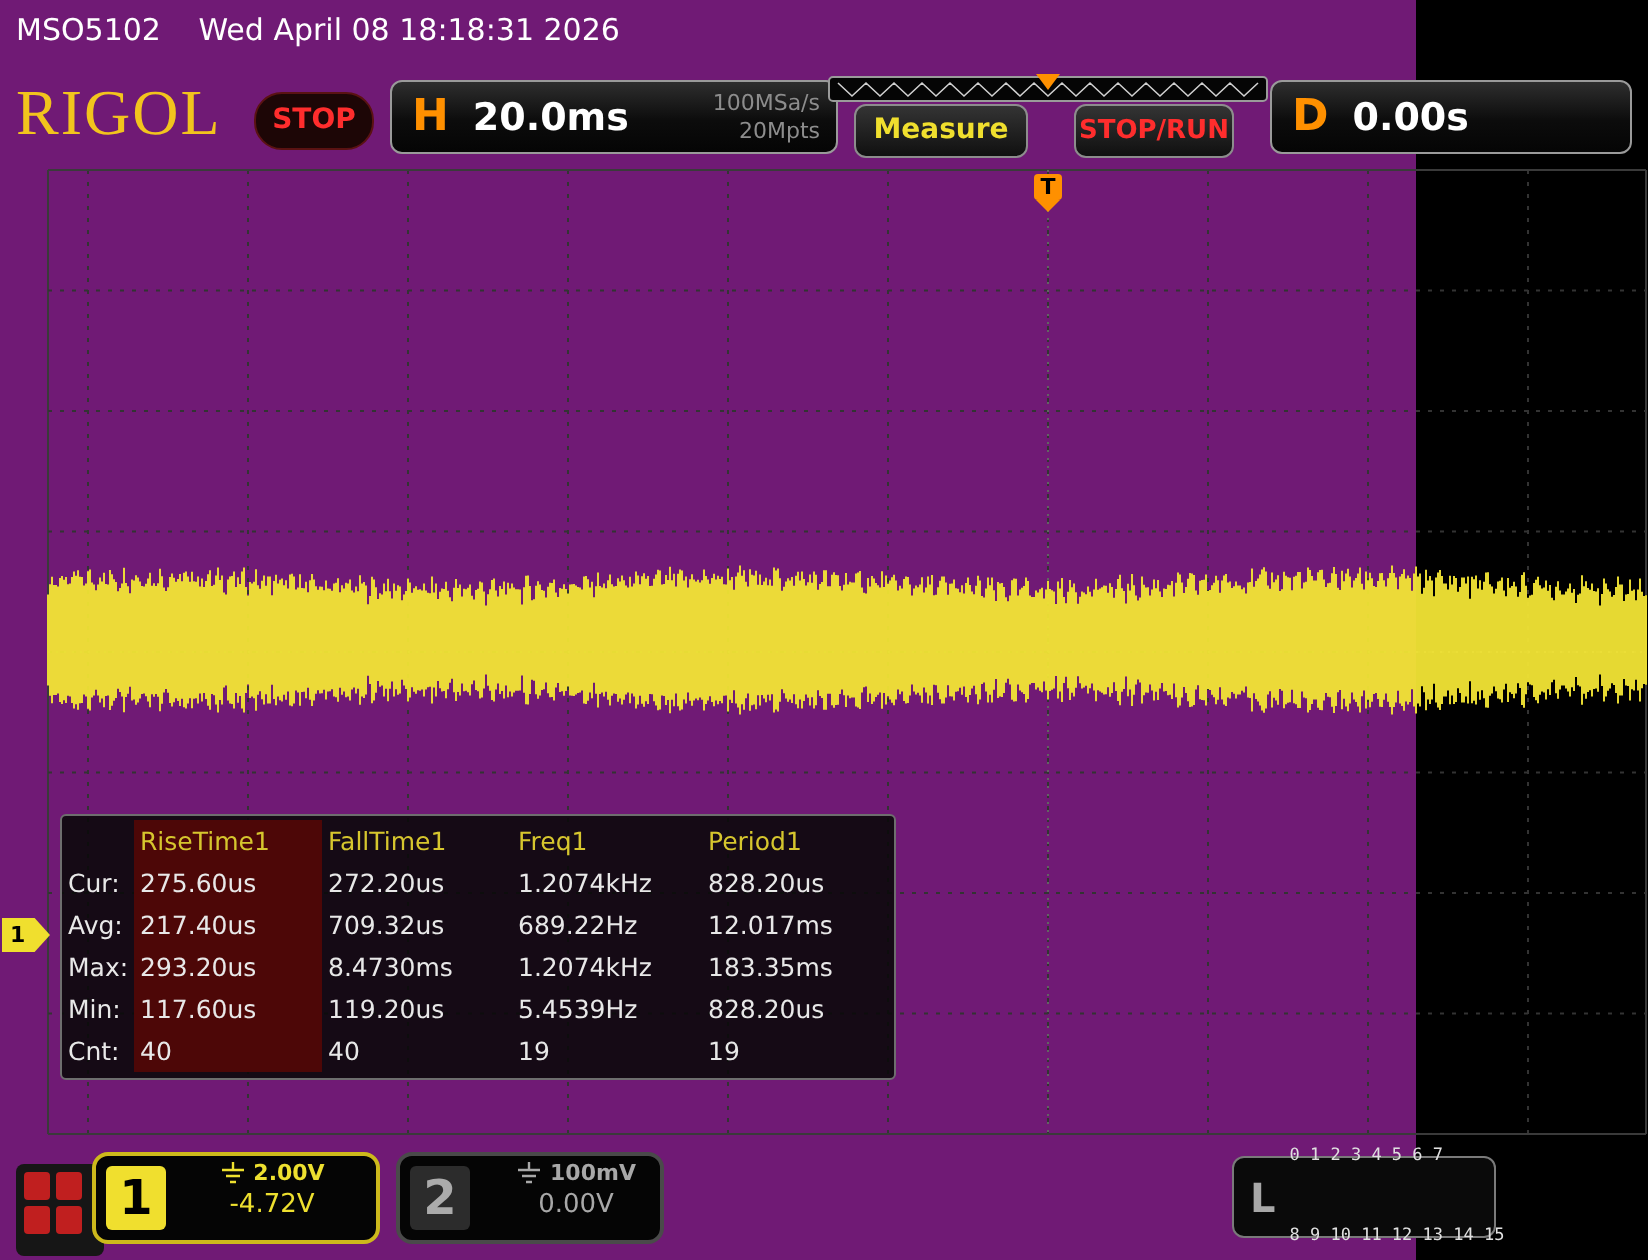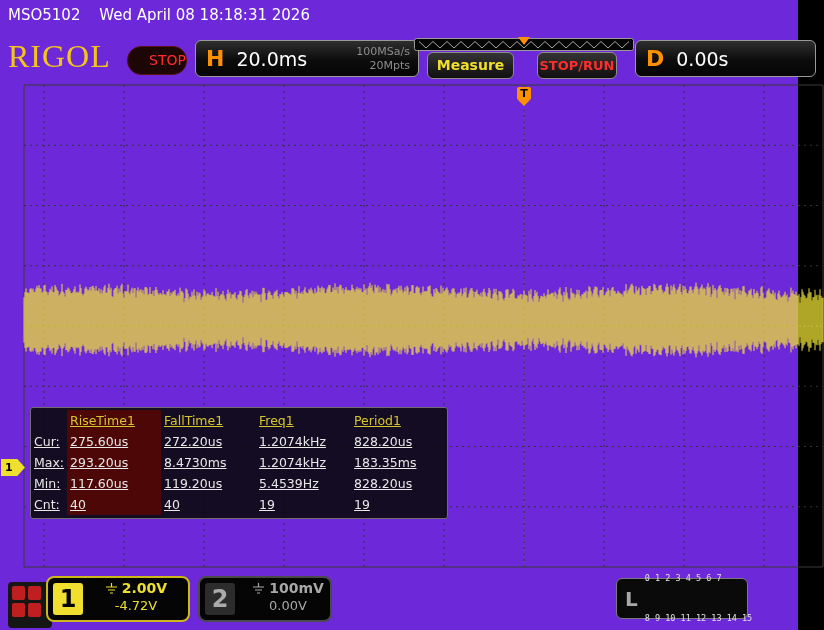--- a/index.html
+++ b/index.html
@@ -1,63 +1,63 @@
 <!DOCTYPE html>
 <html><head>
 <meta charset="utf-8">
 <style>
   html,body{margin:0;padding:0;background:#000;}
   body{width:824px;height:630px;overflow:hidden;font-family:"DejaVu Sans",sans-serif;}
-  #stage{position:relative;width:798px;height:630px;background:#6d28d9;}
+  #stage{position:relative;width:708px;height:630px;background:#701a75;}
   .abs{position:absolute;}
 
   
   #titlebar{left:0;top:0;width:824px;height:30px;color:#fff;font-size:15px;line-height:30px;padding-left:8px;box-sizing:border-box;}
   #titlebar .model{margin-right:14px;}
 
   
   #logo{left:8px;top:38px;font-family:"Liberation Serif",serif;font-weight:normal;font-size:32px;color:#f2c41d;letter-spacing:1px;}
-  #stopbadge{left:127px;top:46px;width:58px;height:27px;background:#1d0606;border:1px solid #5a1212;border-radius:14px;color:#ff2d2d;font-weight:normal;font-size:14px;text-align:right;line-height:27px;}
+  #stopbadge{left:127px;top:46px;width:58px;height:27px;background:#1d0606;border:1px solid #5a1212;border-radius:14px;color:#ff2d2d;font-weight:bold;font-size:14px;text-align:center;line-height:27px;}
   .settingbox{background:linear-gradient(180deg,#2e2e2e 0%,#0c0c0c 55%,#050505 100%);border:1px solid #9a9a9a;border-radius:6px;display:flex;align-items:center;box-sizing:border-box;}
   #hbox{left:195px;top:40px;width:224px;height:37px;}
   #dbox{left:635px;top:40px;width:181px;height:37px;}
   .oletter{color:#ff9000;font-weight:bold;font-size:22px;margin-left:10px;}
-  .bigval{color:#fff;font-weight:normal;font-size:19px;margin-left:12px;}
+  .bigval{color:#fff;font-weight:bold;font-size:19px;margin-left:12px;}
   .srgroup{margin-left:auto;margin-right:8px;text-align:right;font-size:11px;color:#8d8d8d;line-height:1.2;}
   .hdrbtn{background:linear-gradient(180deg,#343434,#101010);border:1px solid #8d8d8d;border-radius:6px;text-align:center;box-sizing:border-box;font-weight:bold;cursor:pointer;}
   #measurebtn{left:427px;top:52px;width:87px;height:27px;color:#f0df2e;font-size:14px;line-height:25px;}
   #stoprunbtn{left:537px;top:52px;width:80px;height:27px;color:#ff2d2d;font-size:13px;line-height:25px;}
   #strip{left:414px;top:36px;width:221px;height:16px;}
 
   
   #tmark{left:517px;top:87px;width:14px;text-align:center;}
   #tmark .tsq{width:14px;height:13px;background:#ff9000;color:#000;font-size:11px;font-weight:bold;line-height:13px;border-radius:2px;text-align:center;}
   #tmark .ttri{width:0;height:0;margin:0 auto;border-left:6px solid transparent;border-right:6px solid transparent;border-top:6px solid #ff9000;}
 
   
   #ch1mark{left:1px;top:459px;width:24px;height:17px;background:#f0df2e;clip-path:polygon(0 0,68% 0,100% 50%,68% 100%,0 100%);color:#000;font-weight:bold;font-size:11px;line-height:17px;padding-left:4px;box-sizing:border-box;}
 
   
   #mtable{left:30px;top:407px;width:418px;background:rgba(8,8,8,0.88);border:1px solid #6e6e6e;border-radius:3px;font-size:12.5px;color:#e8e8e8;padding:2px 0 3px 0;box-sizing:border-box;}
   .mrow{display:grid;grid-template-columns:36px 94px 95px 95px 94px;height:21px;line-height:21px;}
-  .mcell{padding-left:3px;white-space:nowrap;overflow:hidden;text-decoration:underline;}
+  .mcell{padding-left:3px;white-space:nowrap;overflow:hidden;}
   .mhead{color:#d6c62e;}
   .hl{background:#4d0707;}
 
   
   #menuicon{left:8px;top:582px;width:36px;height:38px;background:#161616;border-radius:4px;display:grid;grid-template-columns:13px 13px;grid-template-rows:14px 14px;gap:3px;padding:4px;box-sizing:content-box;cursor:pointer;}
   #menuicon .sq{background:#c01f1f;border-radius:2px;}
   .chbadge{background:#050505;border-radius:8px;box-sizing:border-box;}
   #ch1badge{left:46px;top:576px;width:144px;height:46px;border:2px solid #cdb91c;}
   #ch2badge{left:198px;top:576px;width:134px;height:46px;border:2px solid #4a4a4a;}
   .chnum{position:absolute;left:5px;top:5px;width:30px;height:32px;border-radius:3px;font-size:24px;font-weight:bold;text-align:center;line-height:32px;}
   #ch1badge .chnum{background:#f0df2e;color:#000;}
   #ch2badge .chnum{background:#2c2c2c;color:#ababab;}
   .chvals{position:absolute;left:40px;top:2px;width:96px;text-align:center;}
-  .scalerow{display:flex;align-items:center;justify-content:center;gap:4px;font-size:14px;font-weight:bold;}
+  .scalerow{display:flex;align-items:center;justify-content:center;gap:4px;font-size:11px;font-weight:bold;}
   #ch1badge .chvals{color:#eee02f;}
   #ch2badge .chvals{color:#a8a8a8;}
   .offsetrow{font-size:13px;margin-top:2px;}
 
   #labadge{left:616px;top:578px;width:132px;height:41px;border:1px solid #7a7a7a;border-radius:6px;background:#0a0a0a;display:flex;align-items:center;box-sizing:border-box;}
   #labadge .lletter{color:#a8a8a8;font-size:20px;font-weight:bold;margin-left:8px;width:14px;}
   #labadge .ldigits{margin-left:7px;font-family:"DejaVu Sans Mono",monospace;font-size:8.5px;color:#e0e0e0;line-height:1.55;white-space:pre;}
 </style>
 </head>
 <body>
@@ -138,20 +138,27 @@
         <div class="mcell mhead">Period1</div>
       </div>
       <div class="mrow">
         <div class="mcell">Cur:</div>
         <div class="mcell hl">275.60us</div>
         <div class="mcell">272.20us</div>
         <div class="mcell">1.2074kHz</div>
         <div class="mcell">828.20us</div>
       </div>
       <div class="mrow">
+        <div class="mcell">Avg:</div>
+        <div class="mcell hl">217.40us</div>
+        <div class="mcell">709.32us</div>
+        <div class="mcell">689.22Hz</div>
+        <div class="mcell">12.017ms</div>
+      </div>
+      <div class="mrow">
         <div class="mcell">Max:</div>
         <div class="mcell hl">293.20us</div>
         <div class="mcell">8.4730ms</div>
         <div class="mcell">1.2074kHz</div>
         <div class="mcell">183.35ms</div>
       </div>
       <div class="mrow">
         <div class="mcell">Min:</div>
         <div class="mcell hl">117.60us</div>
         <div class="mcell">119.20us</div>

